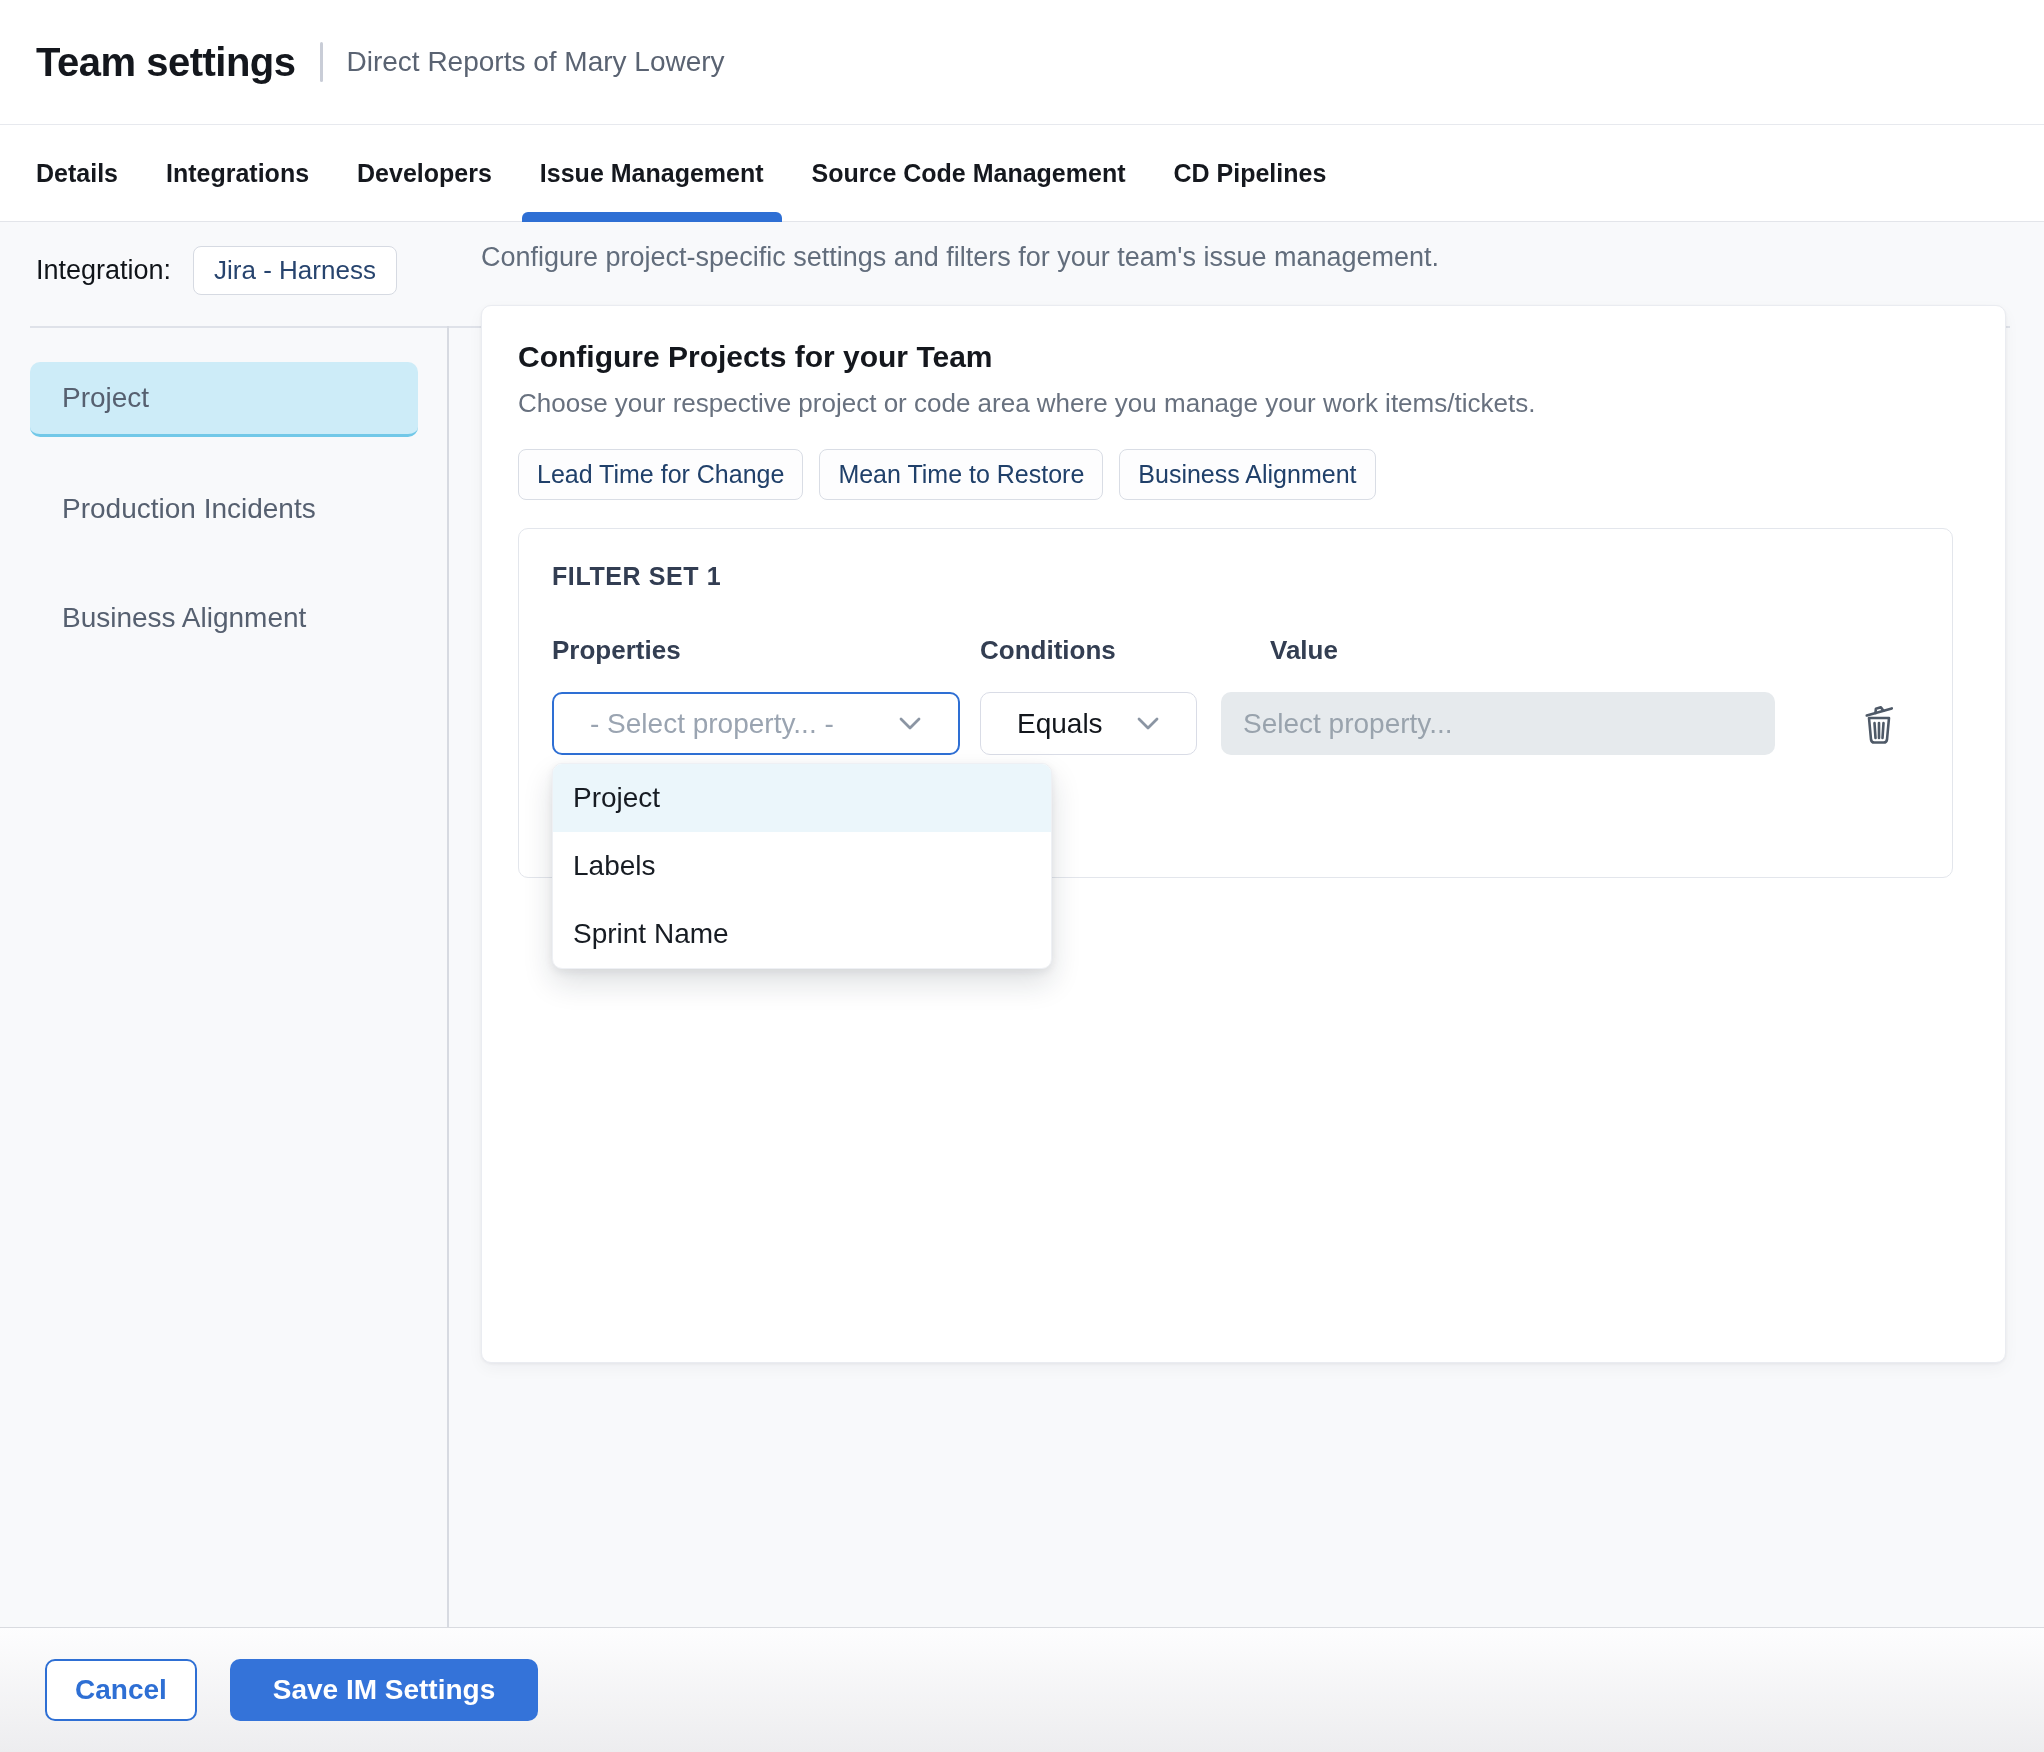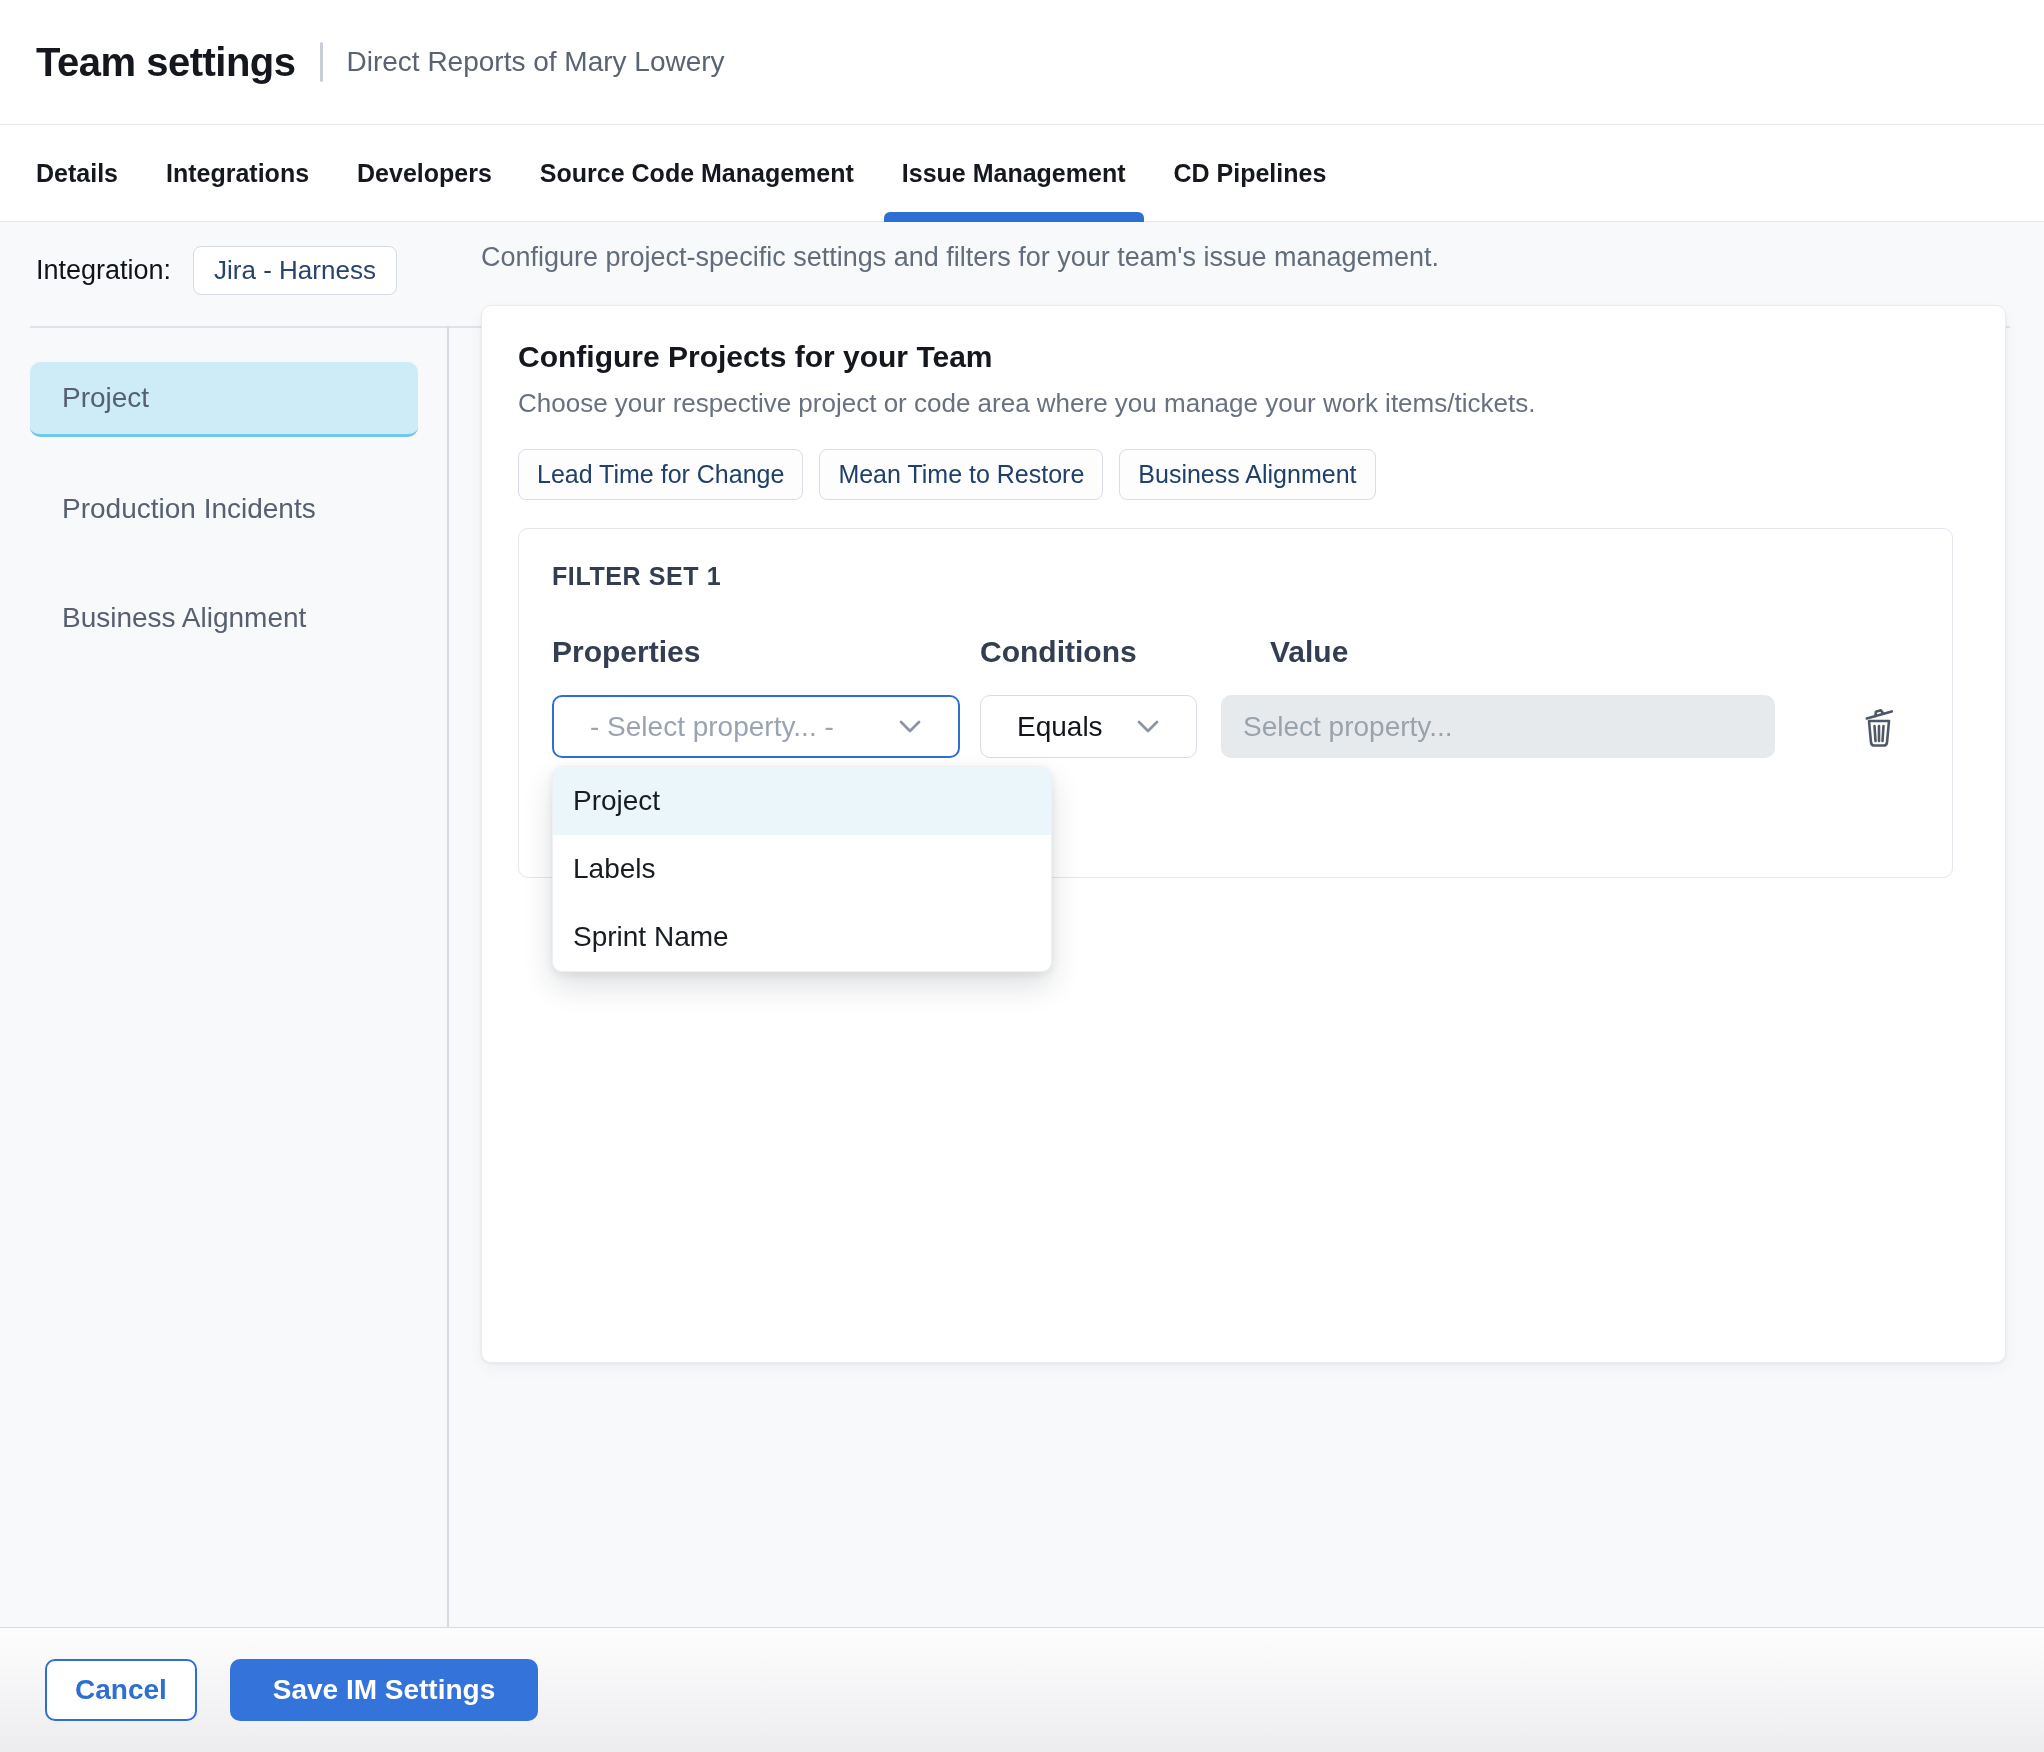--- a/index.html
+++ b/index.html
@@ -80,21 +80,21 @@
     font-family:inherit;
     text-align:center;
   }
 
   
   .filter-set {
     margin-top:28px; height:350px; border:1.5px solid #e3e6ec; border-radius:10px;
     padding:33px 30px 0 33px; position:relative;
   }
   .fs-title { font-size:25px; font-weight:700; color:#323d52; letter-spacing:0.6px; }
-  .fs-headers { margin-top:44px; display:flex; font-size:30px; font-weight:700; color:#333e52; }
+  .fs-headers { margin-top:44px; display:flex; font-size:26px; font-weight:700; color:#333e52; }
   .fs-col-prop { width:428px; }
   .fs-col-cond { width:290px; }
   .fs-col-val  { flex:1; }
   .fs-controls { margin-top:26px; display:flex; align-items:center; }
 
   .select {
     height:63px; border-radius:10px; background:#ffffff;
     display:flex; align-items:center; justify-content:space-between;
     padding:0 36px; font-size:28px; cursor:pointer;
   }
@@ -146,22 +146,22 @@
 <header class="topbar">
   <h1 class="page-title">Team settings</h1>
   <span class="title-sep"></span>
   <span class="page-subtitle">Direct Reports of Mary Lowery</span>
 </header>
 
 <nav class="tabs">
   <div class="tab">Details</div>
   <div class="tab">Integrations</div>
   <div class="tab">Developers</div>
+  <div class="tab active">Issue Management</div>
   <div class="tab">Source Code Management</div>
-  <div class="tab active">Issue Management</div>
   <div class="tab">CD Pipelines</div>
 </nav>
 
 <div class="content">
 
   <div class="integration-row">
     <span class="int-label">Integration:</span>
     <span class="int-chip">Jira - Harness</span>
   </div>
   <div class="content-divider"></div>

